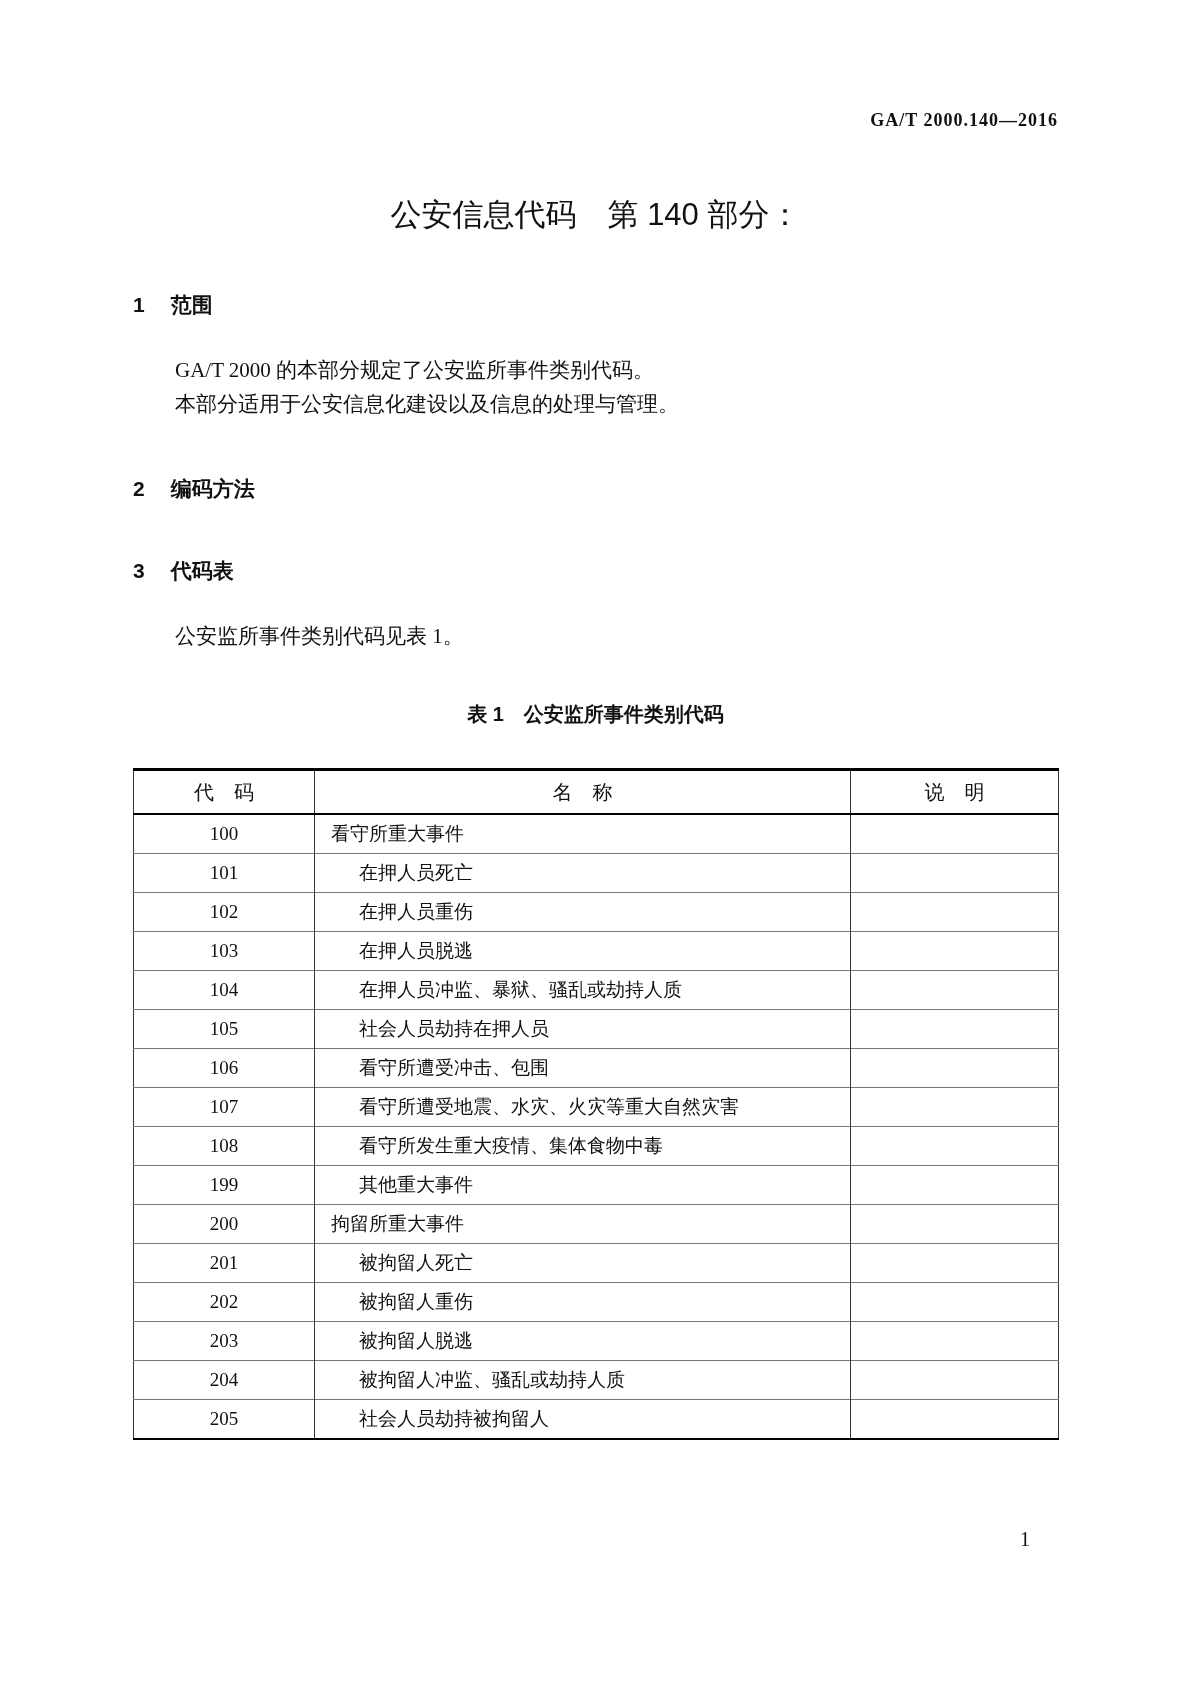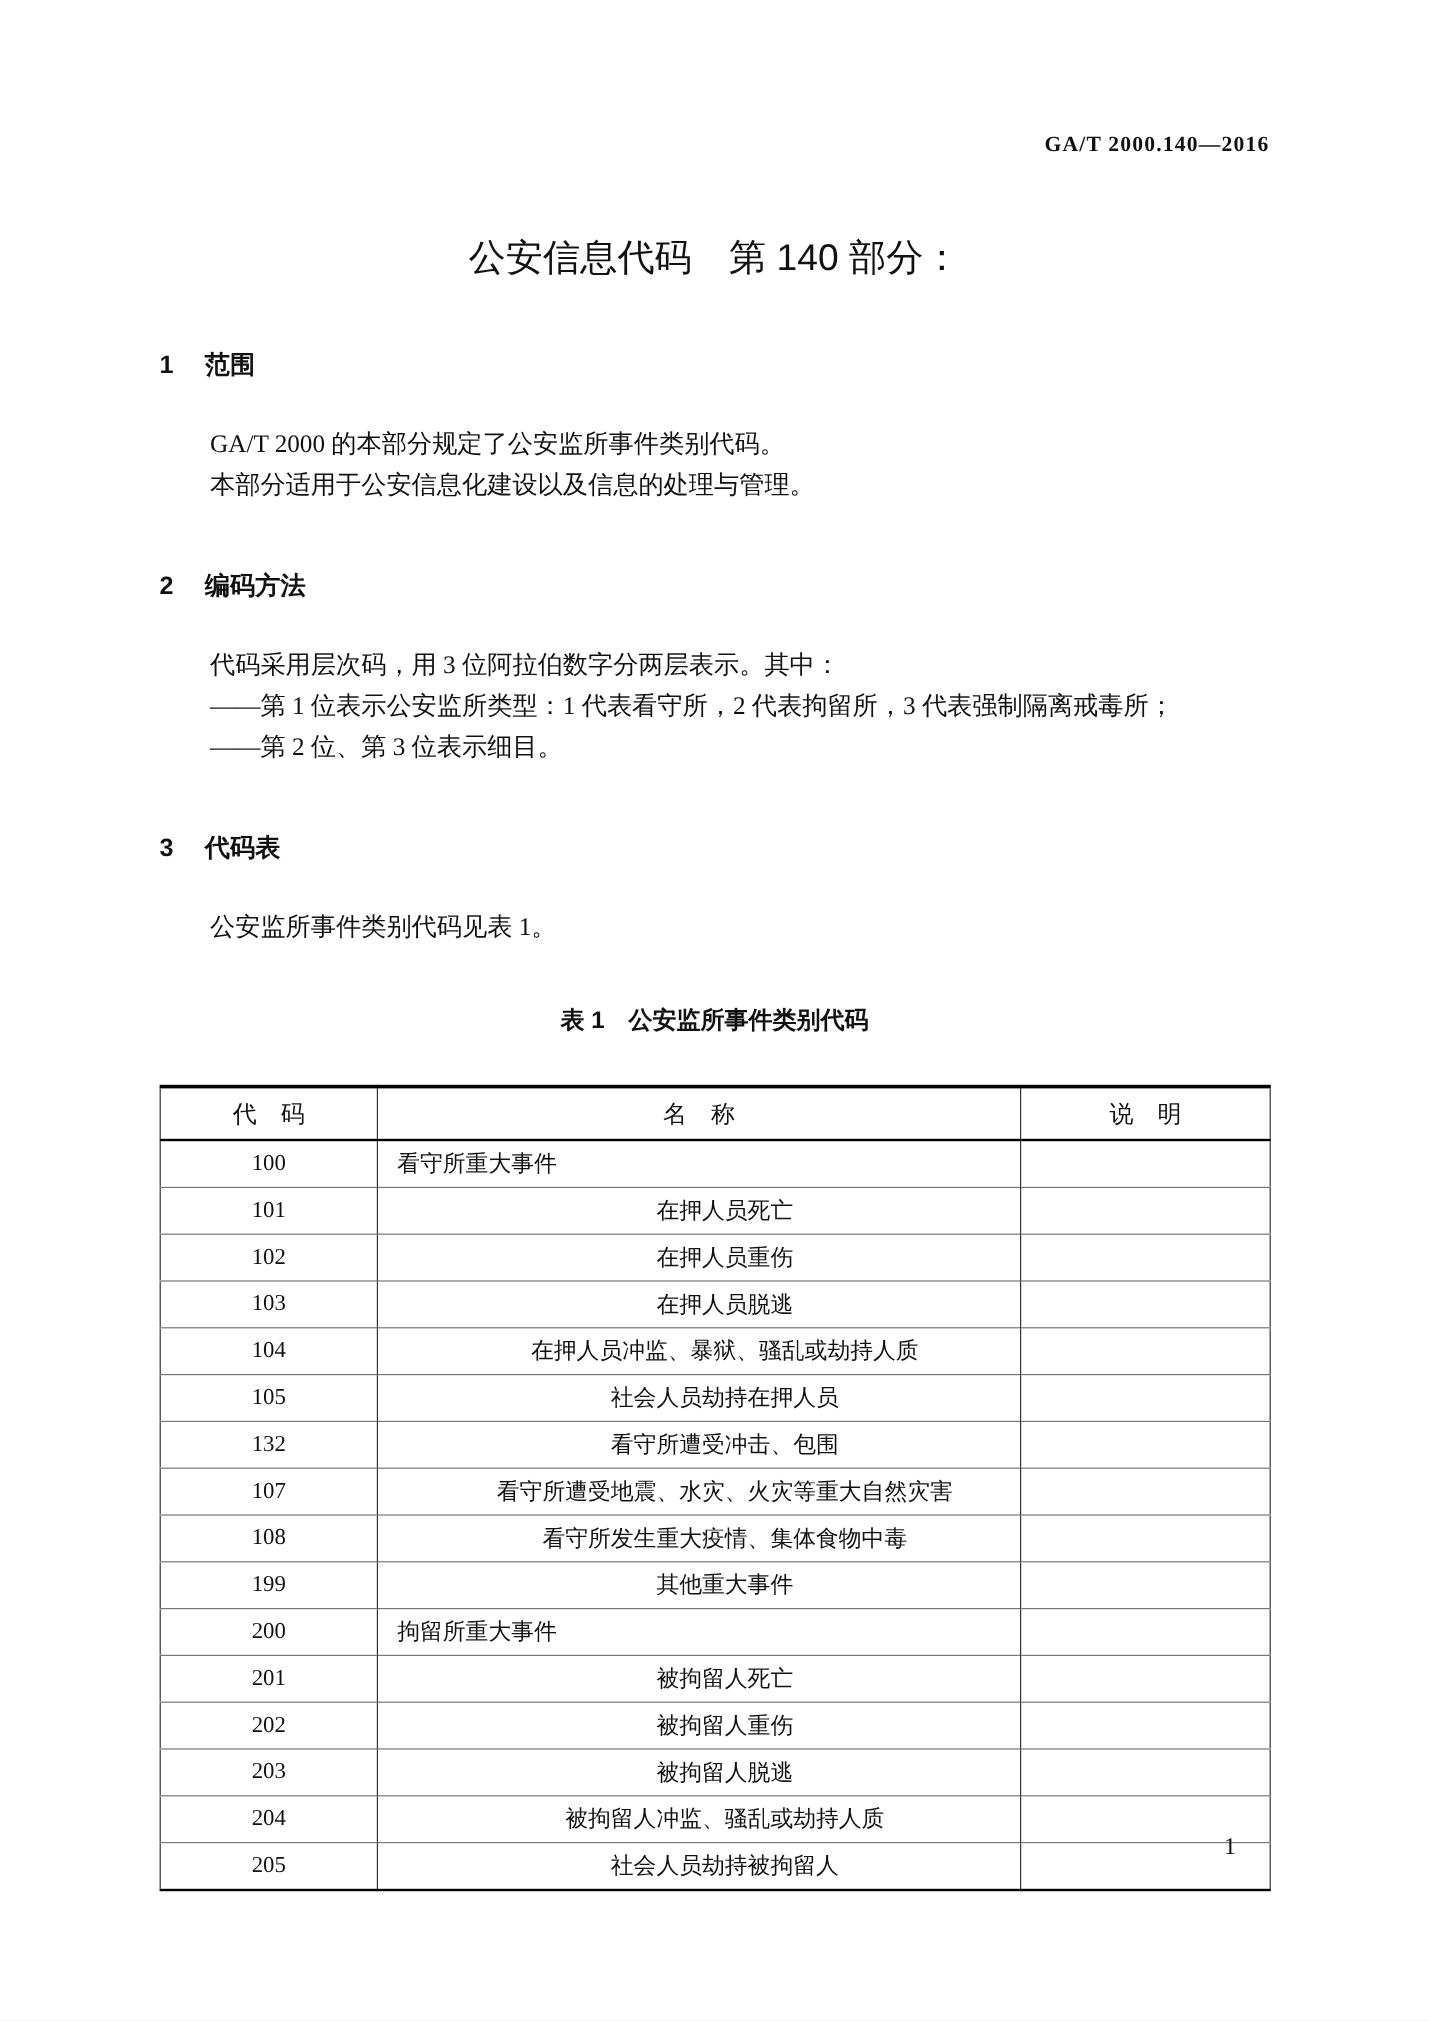--- a/index.html
+++ b/index.html
@@ -81,21 +81,21 @@
     font-size:19px;
     height:36px;
     vertical-align:middle;
     border-top:1px solid #777777;
     border-left:1px solid #333333;
   }
   table.code-table td:first-child{border-left:none;}
   table.code-table tbody tr:first-child td{border-top:none;}
   td.cell-code{text-align:center;}
   td.cell-name{text-align:left;padding-left:16px;}
-  td.cell-name.indent{padding-left:44px;text-align:center;}
+  td.cell-name.indent{padding-left:44px;}
   .page-number{
     position:absolute;
     left:0;top:1528px;
     width:925px;
     text-align:right;
     padding-right:28px;
     box-sizing:border-box;
     font-size:20px;
   }
 </style>
@@ -114,25 +114,20 @@
     <div class="section-heading">
       <span class="sec-num">1</span><span>范围</span>
     </div>
     <div class="para-block">
       <div class="para">GA/T 2000 的本部分规定了公安监所事件类别代码。</div>
       <div class="para">本部分适用于公安信息化建设以及信息的处理与管理。</div>
     </div>
 
     <div class="section-heading">
       <span class="sec-num">2</span><span>编码方法</span>
-    </div>
-    <div class="para-block">
-      <div class="para">代码采用层次码，用 3 位阿拉伯数字分两层表示。其中：</div>
-      <div class="para">——第 1 位表示公安监所类型：1 代表看守所，2 代表拘留所，3 代表强制隔离戒毒所；</div>
-      <div class="para">——第 2 位、第 3 位表示细目。</div>
     </div>
 
     <div class="section-heading">
       <span class="sec-num">3</span><span>代码表</span>
     </div>
     <div class="para-block">
       <div class="para">公安监所事件类别代码见表 1。</div>
     </div>
 
     <div class="table-caption">表 1　公安监所事件类别代码</div>
@@ -175,21 +170,21 @@
             <td class="cell-code">104</td>
             <td class="cell-name indent">在押人员冲监、暴狱、骚乱或劫持人质</td>
             <td class="cell-note"></td>
           </tr>
           <tr>
             <td class="cell-code">105</td>
             <td class="cell-name indent">社会人员劫持在押人员</td>
             <td class="cell-note"></td>
           </tr>
           <tr>
-            <td class="cell-code">132</td>
+            <td class="cell-code">106</td>
             <td class="cell-name indent">看守所遭受冲击、包围</td>
             <td class="cell-note"></td>
           </tr>
           <tr>
             <td class="cell-code">107</td>
             <td class="cell-name indent">看守所遭受地震、水灾、火灾等重大自然灾害</td>
             <td class="cell-note"></td>
           </tr>
           <tr>
             <td class="cell-code">108</td>

